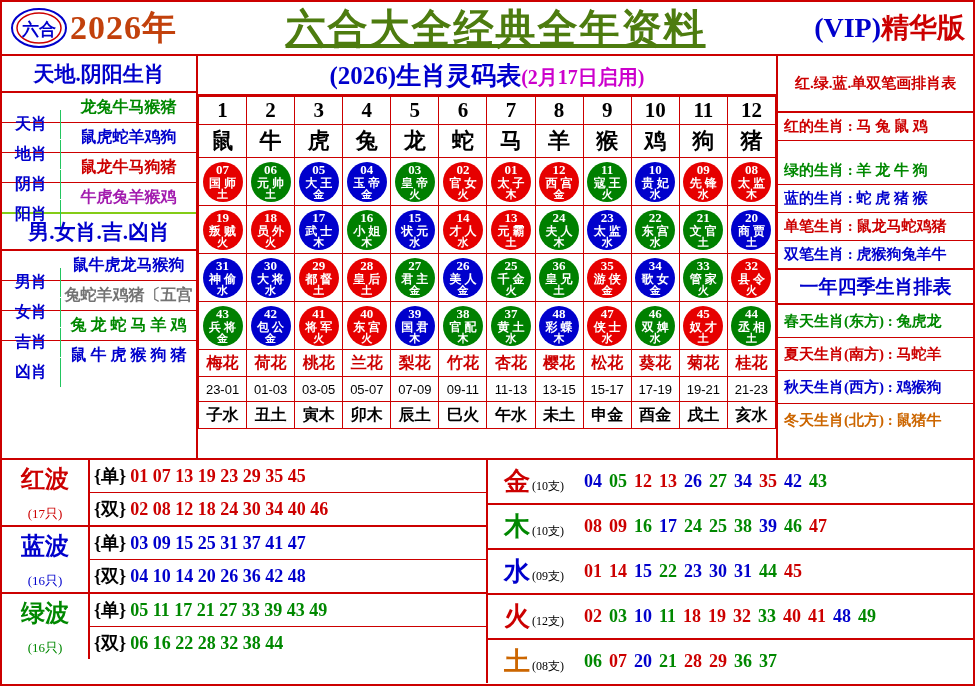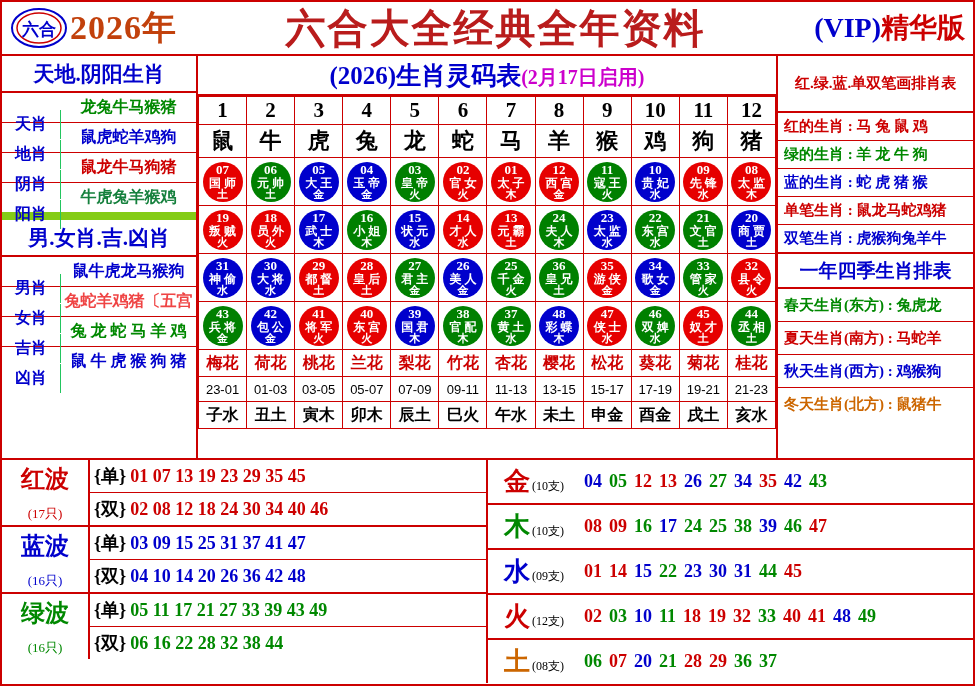--- a/index.html
+++ b/index.html
@@ -4,21 +4,21 @@
 <style>
   html,body{margin:0;padding:0;}
   body{width:975px;height:686px;background:#ffffff;font-family:"Liberation Sans",sans-serif;}
   .page{position:relative;width:975px;height:686px;border:2px solid #cc0000;box-sizing:border-box;background:#fff;}
 
   
   .header{position:relative;height:52px;display:flex;align-items:center;}
   .logo{width:62px;height:44px;margin-left:6px;display:flex;align-items:center;justify-content:center;}
   .logo svg{display:block;}
   .year{font-family:"Liberation Serif",serif;font-weight:bold;font-size:34px;color:#c2410c;letter-spacing:1px;margin-left:0;}
-  .main-title{flex:1;text-align:center;font-family:"Liberation Serif",serif;font-weight:bold;font-size:40px;color:#b91c1c;letter-spacing:2px;}
+  .main-title{flex:1;text-align:center;font-family:"Liberation Serif",serif;font-weight:bold;font-size:40px;color:#4d7c0f;letter-spacing:2px;text-decoration:underline;}
   .vip{font-family:"Liberation Serif",serif;font-weight:bold;font-size:28px;margin-right:8px;}
   .vip .v{color:#0000cc;}
   .vip .j{color:#cc0000;}
 
   
   .body-row{display:flex;height:404px;}
   .col-left{width:196px;border-top:2px solid #cc0000;border-right:2px solid #cc0000;box-sizing:border-box;}
   .col-mid{width:578px;border-top:2px solid #cc0000;box-sizing:border-box;}
   .col-right{width:197px;border-top:2px solid #cc0000;border-left:2px solid #cc0000;box-sizing:border-box;}
 
@@ -108,32 +108,32 @@
           <div class="lrow">
             <div class="lab">地肖</div>
             <div class="val" style="color: rgb(0, 0, 204);">鼠虎蛇羊鸡狗</div>
           </div>
           <div class="lrow">
             <div class="lab">阴肖</div>
             <div class="val" style="color: rgb(204, 0, 0);">鼠龙牛马狗猪</div>
           </div>
           <div class="lrow">
             <div class="lab">阳肖</div>
-            <div class="val" style="color: #15803d; text-align: center;">牛虎兔羊猴鸡</div>
-          </div>
-        </div>
-      <div class="lbox-title" style="border-top:8px solid #84cc16;">男.女肖.吉.凶肖</div>
+            <div class="val" style="color: #a21caf; text-align: center;">牛虎兔羊猴鸡</div>
+          </div>
+        </div>
+      <div class="lbox-title" style="border-top:2px solid #84cc16;">男.女肖.吉.凶肖</div>
       <div id="left-rows-2">
           <div class="lrow">
             <div class="lab">男肖</div>
             <div class="val" style="color: rgb(0, 0, 204);">鼠牛虎龙马猴狗</div>
           </div>
           <div class="lrow">
             <div class="lab">女肖</div>
-            <div class="val" style="color: #ef4444;">兔蛇羊鸡猪〔五宫</div>
+            <div class="val" style="color: #737373;">兔蛇羊鸡猪〔五宫</div>
           </div>
           <div class="lrow">
             <div class="lab">吉肖</div>
             <div class="val" style="color: rgb(0, 136, 0);">兔 龙 蛇 马 羊 鸡</div>
           </div>
           <div class="lrow">
             <div class="lab">凶肖</div>
             <div class="val" style="color: rgb(0, 0, 204);">鼠 牛 虎 猴 狗 猪</div>
           </div>
         </div>
@@ -560,21 +560,21 @@
               <td>亥水</td>
             </tr>
           </tbody>
       </table>
     </div>
 
     <div class="col-right">
       <div class="rtitle" style="color:#cc0000;">红.绿.蓝.单双笔画排肖表</div>
       <div id="right-lines">
           <div class="rline" style="color: rgb(204, 0, 0);">红的生肖 : 马 兔 鼠 鸡</div>
-          <div class="rline" style="color: rgb(0, 136, 0);">绿的生肖 : 羊 龙 牛 狗</div>
+          <div class="rline" style="color: rgb(0, 136, 0); margin-top: 16px;">绿的生肖 : 羊 龙 牛 狗</div>
           <div class="rline" style="color: rgb(0, 0, 204);">蓝的生肖 : 蛇 虎 猪 猴</div>
           <div class="rline" style="color: rgb(204, 0, 0);">单笔生肖 : 鼠龙马蛇鸡猪</div>
           <div class="rline" style="color: rgb(0, 0, 204);">双笔生肖 : 虎猴狗兔羊牛</div>
         </div>
       <div class="rhead">一年四季生肖排表</div>
       <div id="right-lines-2">
           <div class="rline" style="color: rgb(0, 136, 0); height: 26px;">春天生肖(东方) : 兔虎龙</div>
           <div class="rline" style="color: rgb(204, 0, 0); height: 26px;">夏天生肖(南方) : 马蛇羊</div>
           <div class="rline" style="color: rgb(0, 0, 204); height: 26px;">秋天生肖(西方) : 鸡猴狗</div>
           <div class="rline" style="color: rgb(204, 102, 0); height: 26px;">冬天生肖(北方) : 鼠猪牛</div>

